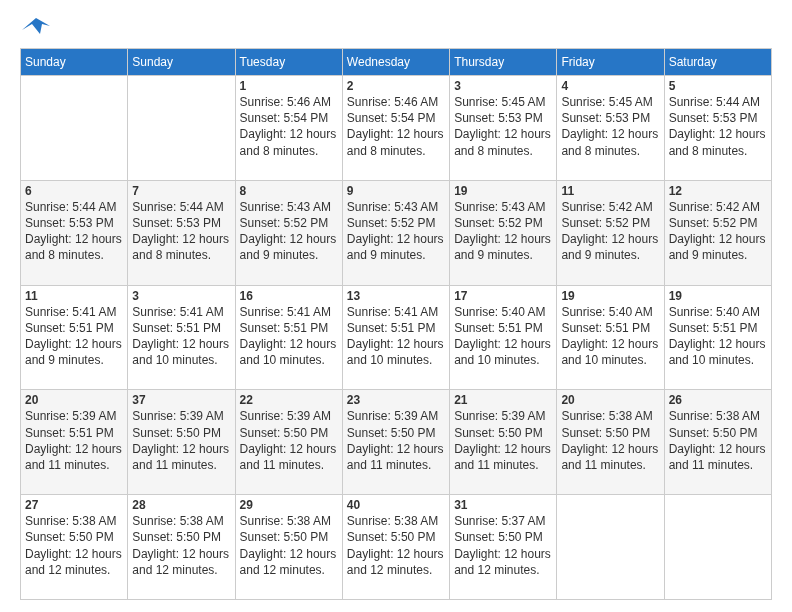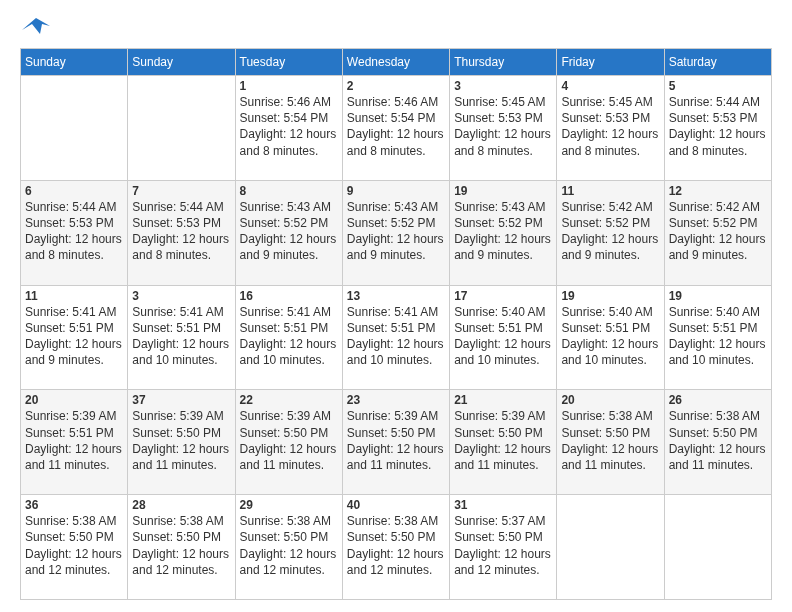--- a/index.html
+++ b/index.html
@@ -215,21 +215,21 @@
 Sunset: 5:50 PM
 Daylight: 12 hours and 11 minutes.</span></td>
           <td><span class="day-num">20</span><span class="day-info" style="white-space: pre-wrap;">Sunrise: 5:38 AM
 Sunset: 5:50 PM
 Daylight: 12 hours and 11 minutes.</span></td>
           <td><span class="day-num">26</span><span class="day-info" style="white-space: pre-wrap;">Sunrise: 5:38 AM
 Sunset: 5:50 PM
 Daylight: 12 hours and 11 minutes.</span></td>
         </tr>
         <tr>
-          <td><span class="day-num">36</span><span class="day-info" style="white-space: pre-wrap;">Sunrise: 5:38 AM
+          <td><span class="day-num">27</span><span class="day-info" style="white-space: pre-wrap;">Sunrise: 5:38 AM
 Sunset: 5:50 PM
 Daylight: 12 hours and 12 minutes.</span></td>
           <td><span class="day-num">28</span><span class="day-info" style="white-space: pre-wrap;">Sunrise: 5:38 AM
 Sunset: 5:50 PM
 Daylight: 12 hours and 12 minutes.</span></td>
           <td><span class="day-num">29</span><span class="day-info" style="white-space: pre-wrap;">Sunrise: 5:38 AM
 Sunset: 5:50 PM
 Daylight: 12 hours and 12 minutes.</span></td>
           <td><span class="day-num">40</span><span class="day-info" style="white-space: pre-wrap;">Sunrise: 5:38 AM
 Sunset: 5:50 PM

